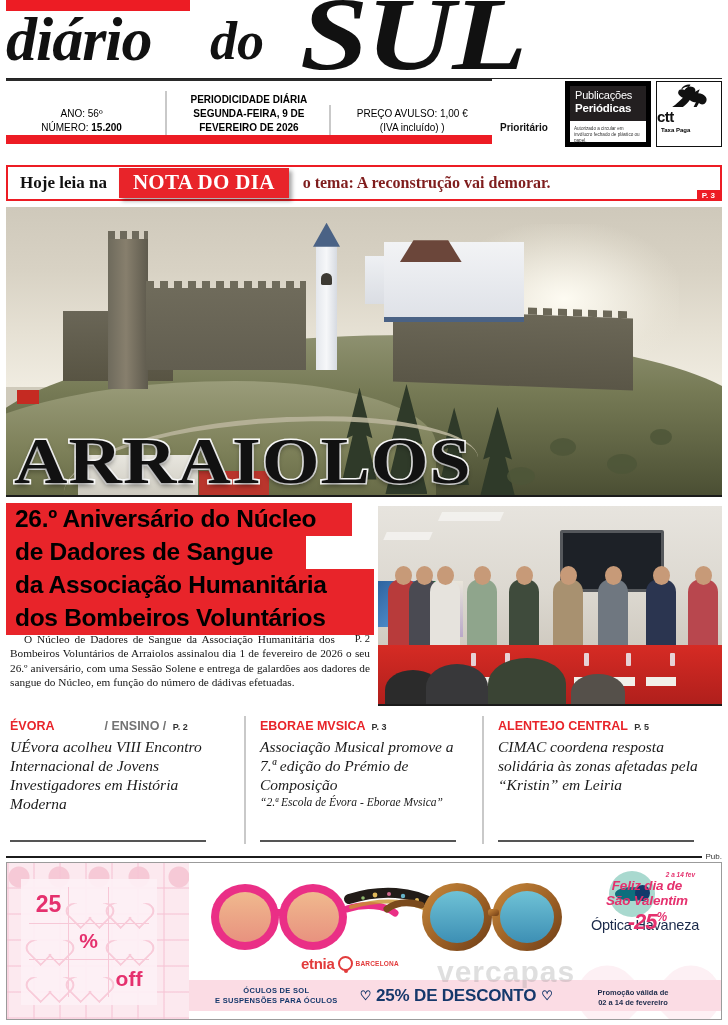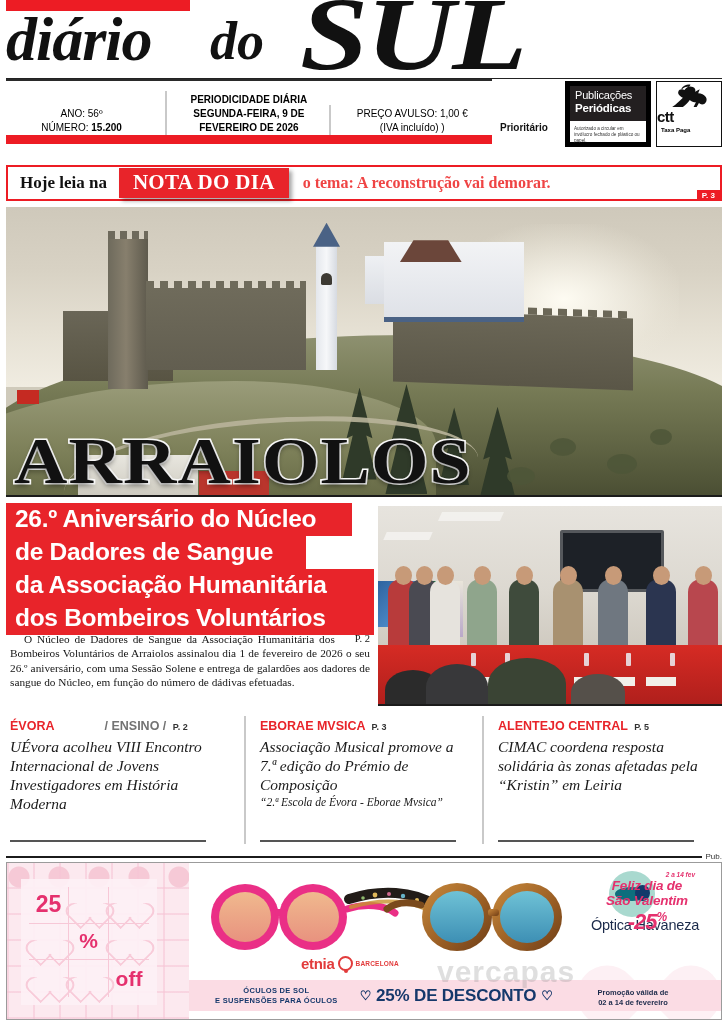--- a/index.html
+++ b/index.html
@@ -162,21 +162,21 @@
     background: #e8242a; color: #fff;
     font-family: "Liberation Serif", serif;
     font-weight: bold; font-size: 21px;
     padding: 2px 14px 3px 14px;
     margin-left: 12px;
     box-shadow: 3px 3px 4px rgba(0,0,0,.35);
     letter-spacing: .3px;
   }
   .nota-tema {
     font-family: "Liberation Serif", serif;
-    font-size: 16px; font-weight: bold; color: #ef4444;
+    font-size: 16px; font-weight: bold; color: #7f1d1d;
     margin-left: 14px;
   }
   .nota-page {
     position: absolute;
     right: 0px; bottom: -2px;
     background: #ed1c24; color: #fff;
     font-size: 8px; font-weight: bold;
     padding: 1px 5px;
   }
 
@@ -332,21 +332,21 @@
   
   .headline-wrap {
     position: absolute;
     left: 6px; top: 503px;
     width: 368px;
     z-index: 5;
   }
   .hl-line {
     display: block;
     background: #e8242a;
-    color: #ffffff;
+    color: #000000;
     font-weight: bold;
     font-size: 24.5px;
     line-height: 30px;
     padding: 1px 25px 2px 9px;
     width: fit-content;
     letter-spacing: -.3px;
   }
   .hl-line.w1 { width: 346px; }
   .hl-line.w2 { width: 300px; }
   .hl-line.w3 { width: 368px; }

